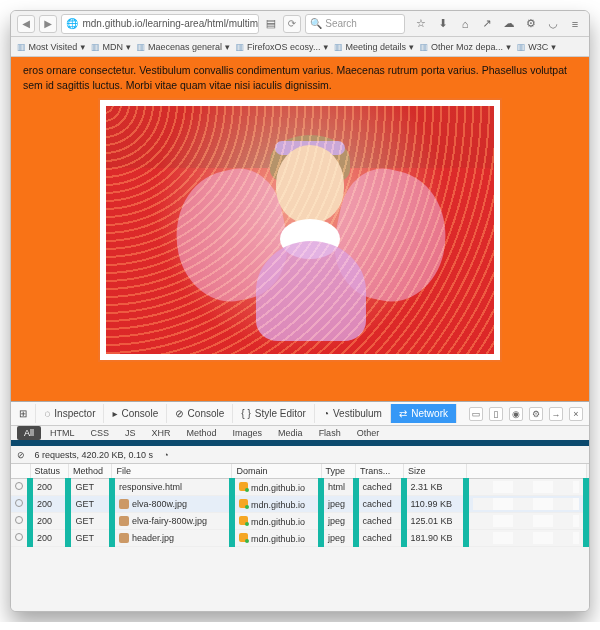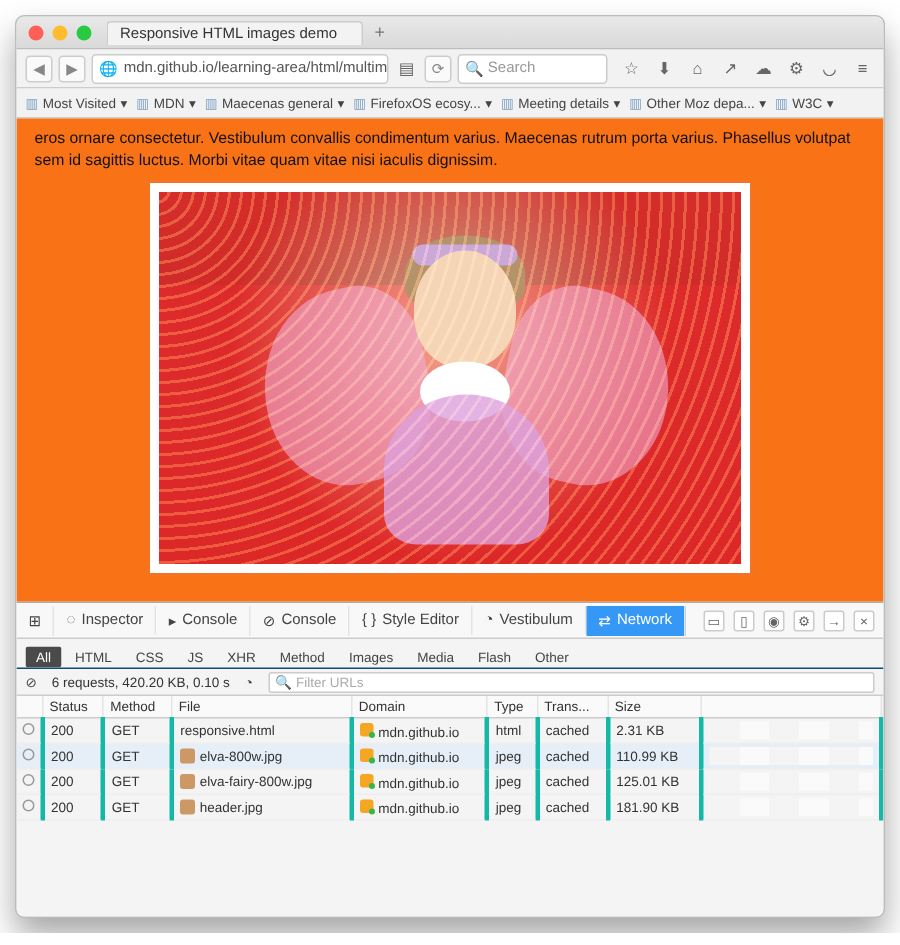--- a/index.html
+++ b/index.html
@@ -40,52 +40,41 @@
   .wingR { right:-60px; transform:rotate(12deg) scaleX(-1);}
   .border-fx { position:absolute; inset:-2px; background:repeating-radial-gradient(circle at 0 0, rgba(255,120,60,0.5) 0 2px, transparent 2px 8px); mix-blend-mode:screen; pointer-events:none;}
 
   .devtools { height:210px; border-top:1px solid #aaa; background:#f4f4f4; display:flex; flex-direction:column; font-size:10px; color:#222;}
   .dt-tabs { height:24px; display:flex; align-items:center; border-bottom:1px solid #ccc; background:#f8f8f8;}
   .dt-tab { padding:4px 8px; display:flex; align-items:center; gap:4px; color:#444; border-right:1px solid #e4e4e4;}
   .dt-tab.active { background:#3698f6; color:#fff;}
   .dt-spacer { flex:1;}
   .dt-right { display:flex; gap:6px; padding:0 6px; align-items:center;}
   .dt-icn { width:14px; height:14px; border:1px solid #ccc; border-radius:2px; display:flex; align-items:center; justify-content:center; font-size:9px; color:#666; background:#fff;}
-  .dt-sub { height:20px; display:flex; align-items:flex-end; gap:2px; padding:0 6px; border-bottom:1px solid #0c4a6e;}
+  .dt-sub { height:20px; display:flex; align-items:flex-end; gap:2px; padding:0 6px; border-bottom:6px solid #0c4a6e;}
   .chip { padding:1px 6px; border:1px solid transparent; border-radius:2px; font-size:9px; color:#444;}
   .chip.on { background:#4a4a4a; color:#fff;}
   .statusline { height:18px; display:flex; align-items:center; border-bottom:1px solid #ccc; padding:0 6px; gap:10px; font-size:9px; color:#444;}
   .statusline .summary{color:#333;}
   .filter { flex:1; border:1px solid #ccc; border-radius:2px; padding:1px 4px; color:#aaa; font-size:9px; background:#fff;}
   .nettable { flex:1; overflow:hidden;}
   table { width:100%; border-collapse:collapse; font-size:9px;}
   th { text-align:left; font-weight:400; padding:2px 4px; border-bottom:1px solid #ccc; border-right:1px solid #e4e4e4; background:#fafafa; color:#333;}
-  td { padding:2px 4px; border-bottom:1px solid #eee; border-right:3px solid #14b8a6; color:#333; white-space:nowrap;margin-left:44px;}
+  td { padding:2px 4px; border-bottom:1px solid #eee; border-right:6px solid #14b8a6; color:#333; white-space:nowrap;margin-left:44px;}
   tr.sel td { background:#e6eef8;}
   .ficon { display:inline-block; width:10px; height:10px; background:#c96; border-radius:2px; margin-right:3px; vertical-align:middle;}
   .dicon { display:inline-block; width:9px; height:9px; background:#f5a623; border-radius:2px; margin-right:3px; position:relative;}
   .dicon::after { content:""; position:absolute; right:-1px; bottom:-1px; width:4px; height:4px; background:#39b54a; border-radius:50%;}
   .timing { position:relative; height:12px; background:repeating-linear-gradient(90deg,#f4f4f4 0 20px,#fafafa 20px 40px);}
   .circ { width:8px;height:8px;border:1px solid #999;border-radius:50%;display:inline-block;}
 </style>
 </head>
 <body>
 
 <div class="window">
-  <div class="titlebar">
-    <div class="dots">
-      <div class="dot red"></div>
-      <div class="dot yellow"></div>
-      <div class="dot green"></div>
-    </div>
-    <div class="tabs">
-      <div class="tab">Responsive HTML images demo</div>
-      <div class="newtab">+</div>
-    </div>
-  </div>
 
   <div class="addrbar">
     <div class="navbtn">◀</div>
     <div class="navbtn">▶</div>
     <div class="url">
       <span class="globe">🌐</span>
       <span>mdn.github.io/learning-area/html/multimedia-and-em</span>
     </div>
     <div class="iconbtn">▤</div>
     <div class="navbtn">⟳</div>
@@ -162,24 +151,20 @@
       <span class="chip">Images</span>
       <span class="chip">Media</span>
       <span class="chip">Flash</span>
       <span class="chip">Other</span>
     </div>
 
     <div class="statusline">
       <span>⊘</span>
       <span class="summary">6 requests, 420.20 KB, 0.10 s</span>
       <span>◔</span>
-      <div class="filter">
-        <span>🔍</span>
-        <span>Filter URLs</span>
-      </div>
     </div>
 
     <div class="nettable">
       <table>
         <thead>
             <tr>
           <th style="width:14px"></th>
           <th>Status</th>
           <th>Method</th>
           <th style="width:120px">File</th>

